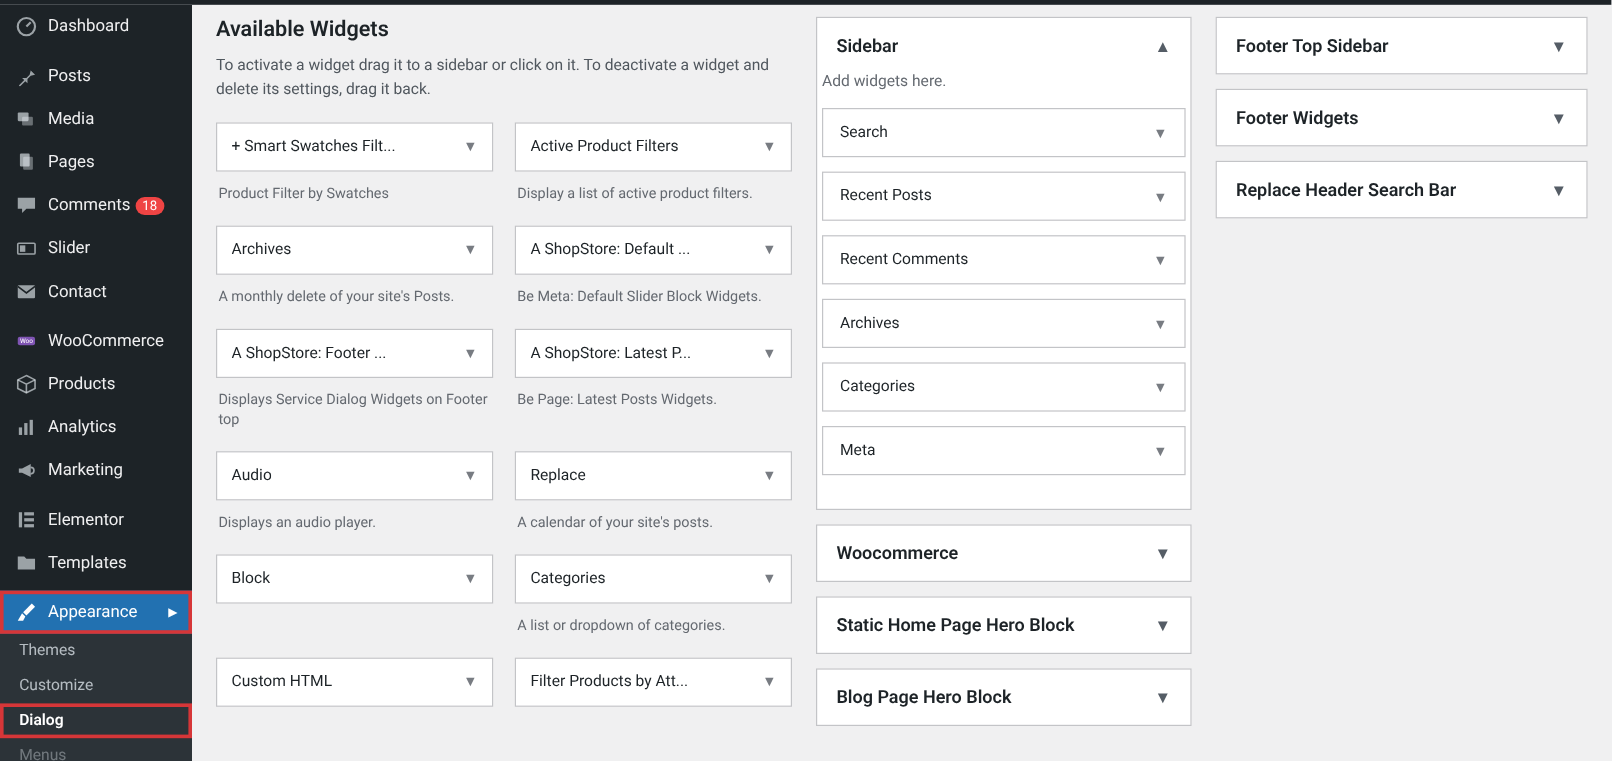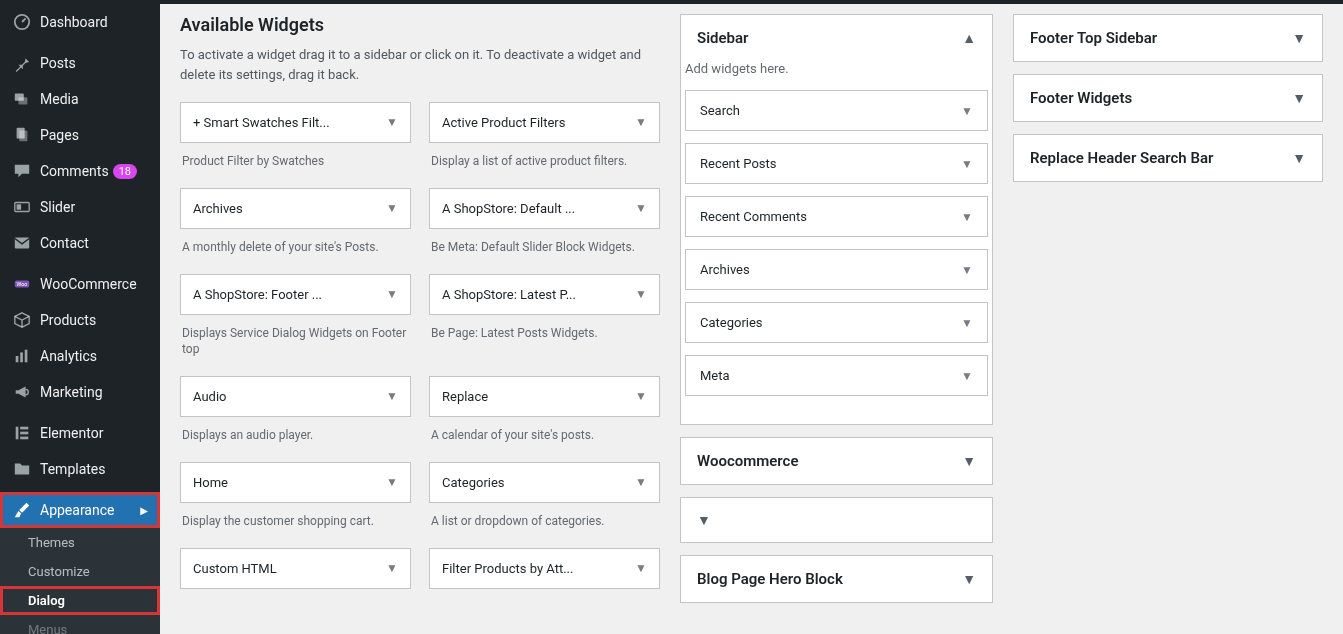--- a/index.html
+++ b/index.html
@@ -7,24 +7,24 @@
 .topbar { height: 4px; background: #1d2327; }
 .layout { display: flex; height: 634px; }
 .sidebar { width: 160px; background: #1d2327; color: #fff; flex-shrink: 0; overflow-y: auto; }
 .menu-item { display: flex; align-items: center; padding: 8px 12px; color: #f0f0f1; cursor: pointer; font-size: 14px; }
 .menu-item .icon { width: 20px; height: 20px; margin-right: 8px; display: inline-flex; align-items: center; justify-content: center; color: rgba(240,246,252,0.6); }
 .menu-item.active { background: #2271b1; color: #fff; }
 .menu-item.active .icon { color: #fff; }
 .menu-item.highlighted { outline: 3px solid #d63638; outline-offset: -3px; }
 .menu-sep { height: 5px; }
 .submenu { background: #2c3338; }
-.submenu-item { padding: 7px 28px; color: rgba(240,246,252,0.7); font-size: 13px; cursor: pointer; }
+.submenu-item { padding: 7px 16px; color: rgba(240,246,252,0.7); font-size: 13px; cursor: pointer; }
 .submenu-item.current { color: #fff; font-weight: 600; }
 .submenu-item.highlighted { outline: 3px solid #d63638; outline-offset: -3px; }
-.badge { background: #d946ef; color: #fff; border-radius: 9px; padding: 1px 6px; font-size: 11px; margin-left: 4px; display: inline-block; min-width: 18px; text-align: center; }
+.badge { background: #ef4444; color: #fff; border-radius: 9px; padding: 1px 6px; font-size: 11px; margin-left: 4px; display: inline-block; min-width: 18px; text-align: center; }
 .content { flex: 1; padding: 10px 20px 20px; display: flex; gap: 20px; overflow: hidden; border-radius: 24px; }
 .col-available { width: 480px; flex-shrink: 0; }
 .col-sidebar-area { flex: 1; min-width: 0; }
 .col-right { width: 310px; flex-shrink: 0; }
 h2 { font-size: 18px; font-weight: 600; color: #1d2327; margin-bottom: 10px; }
 .help-text { font-size: 13px; color: #50575e; margin-bottom: 18px; line-height: 1.5; }
 .widget-grid { display: grid; grid-template-columns: 1fr 1fr; gap: 0 18px; }
 .widget-box { background: #fff; border: 1px solid #c3c4c7; display: flex; align-items: flex-start; justify-content: space-between; padding: 12px 12px; cursor: move; margin-bottom: 0; }
 .widget-box .label { font-size: 13px; color: #1d2327; white-space: nowrap; overflow: hidden; text-overflow: ellipsis; }
 .widget-box .caret { color: #787c82; font-size: 12px; padding-left: 8px; }
@@ -242,24 +242,23 @@
           </div>
           <div>
     <div class="widget-box">
       <span class="label">Replace</span>
       <span class="caret">▼</span>
     </div>
     <div class="widget-desc">A calendar of your site's posts.</div>
           </div>
           <div>
     <div class="widget-box">
-      <span class="label">Home</span>
-      <span class="caret">▼</span>
-    </div>
-    <div class="widget-desc">Display the customer shopping cart.</div>
+      <span class="label">Block</span>
+      <span class="caret">▼</span>
+    </div>
           </div>
           <div>
     <div class="widget-box">
       <span class="label">Categories</span>
       <span class="caret">▼</span>
     </div>
     <div class="widget-desc">A list or dropdown of categories.</div>
           </div>
           <div>
     <div class="widget-box">
@@ -313,20 +312,21 @@
           </div>
         </div>
         <div class="area-box">
           <div class="area-header">
     <span class="title">Woocommerce</span>
     <span class="caret">▼</span>
     </div>
         </div>
         <div class="area-box">
           <div class="area-header">
+    <span class="title">Static Home Page Hero Block</span>
     <span class="caret">▼</span>
     </div>
         </div>
         <div class="area-box">
           <div class="area-header">
     <span class="title">Blog Page Hero Block</span>
     <span class="caret">▼</span>
     </div>
         </div>
       </div>

